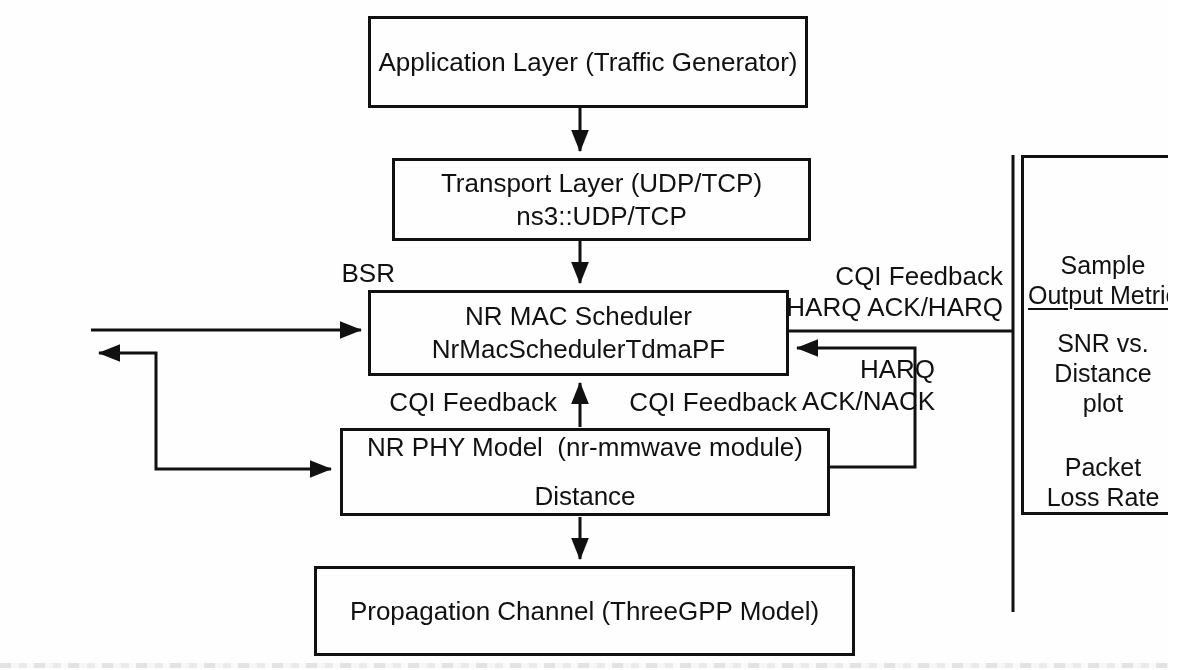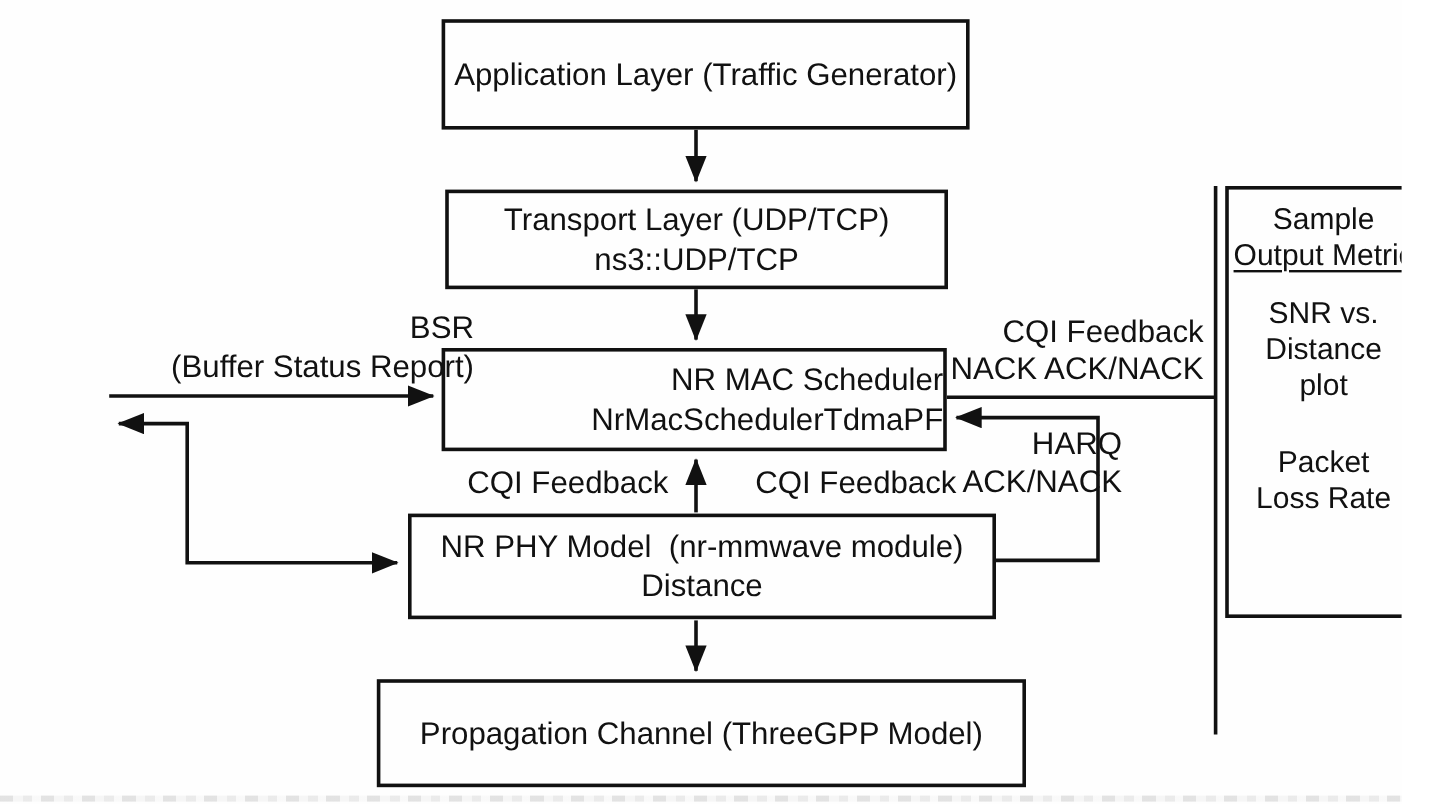--- a/index.html
+++ b/index.html
@@ -38,21 +38,21 @@
   .box .bline { white-space: pre-wrap; }
   .lbl {
     position: absolute;
     text-align: right;
     font-size: 26px;
     line-height: 32px;
     white-space: nowrap;
   }
   #ue-box { font-size: 33px; }
   #metric-box {
-    justify-content: flex-start;
+    justify-content: flex-end;
     font-size: 25px;
     line-height: 30px;
     padding-top: 10px;
   }
   .metric-group { margin-top: 0; }
   .metric-underlined {
     text-decoration: underline;
     text-decoration-thickness: 2px;
     text-underline-offset: 4px;
   }
@@ -88,31 +88,31 @@
       <polyline points="829,467 915,467 915,348 797,348" marker-end="url(#ah)"></polyline>
       <line x1="789" y1="331" x2="1013" y2="331"></line>
       <line x1="1013" y1="155" x2="1013" y2="612"></line>
     </g>
   </svg>
 
   <div class="box" id="app-box" style="left:368px; top:16px; width:440px; height:92px;">
     <span class="bline">Application Layer (Traffic Generator)</span>
   </div>
 
-  <div class="box" id="transport-box" style="left:371px; top:158px; width:419px; height:83px;">
+  <div class="box" id="transport-box" style="left:392px; top:158px; width:419px; height:83px;">
     <span class="bline">Transport Layer (UDP/TCP)</span>
     <span class="bline">ns3::UDP/TCP</span>
   </div>
 
-  <div class="box" id="mac-box" style="left:368px; top:290px; width:421px; height:86px;align-items:flex-end;">
+  <div class="box" id="mac-box" style="left:368px; top:290px; width:421px; height:86px;">
     <span class="bline">NR MAC Scheduler</span>
     <span class="bline">NrMacSchedulerTdmaPF</span>
   </div>
 
-  <div class="box" id="phy-box" style="left:340px; top:428px; width:490px; height:88px;">
+  <div class="box" id="phy-box" style="left:340px; top:428px; width:490px; height:88px;justify-content:space-between;">
     <span class="bline">NR PHY Model  (nr-mmwave module)</span>
     <span class="bline">Distance</span>
   </div>
 
   <div class="box" id="prop-box" style="left:314px; top:566px; width:541px; height:90px;">
     <span class="bline">Propagation Channel (ThreeGPP Model)</span>
   </div>
 
 
   <div class="box" id="metric-box" style="left:1021px; top:155px; width:164px; height:360px;">
@@ -126,31 +126,30 @@
       <div>plot</div>
     </div>
     <div class="metric-group" id="metric-item2">
       <div>Packet</div>
       <div>Loss Rate</div>
     </div>
   </div>
 
   <div class="lbl" style="left:95px; top:257px; width:300px;">
     <div>BSR</div>
-    <div>(Buffer Status Report)</div>
   </div>
 
   <div class="lbl" style="left:347px; top:386px; width:210px;">CQI Feedback</div>
 
   <div class="lbl" style="left:587px; top:386px; width:210px;">CQI Feedback</div>
 
   <div class="lbl" style="left:775px; top:353px; width:160px;">
     <div>HARQ</div>
     <div>ACK/NACK</div>
   </div>
 
   <div class="lbl" style="left:785px; top:261px; width:218px; line-height:31px;">
     <div>CQI Feedback</div>
-    <div>NACK ACK/NACK</div>
+    <div>HARQ ACK/HARQ</div>
   </div>
 
   <div id="bottom-strip"></div>
 </div>
 
 </body></html>

